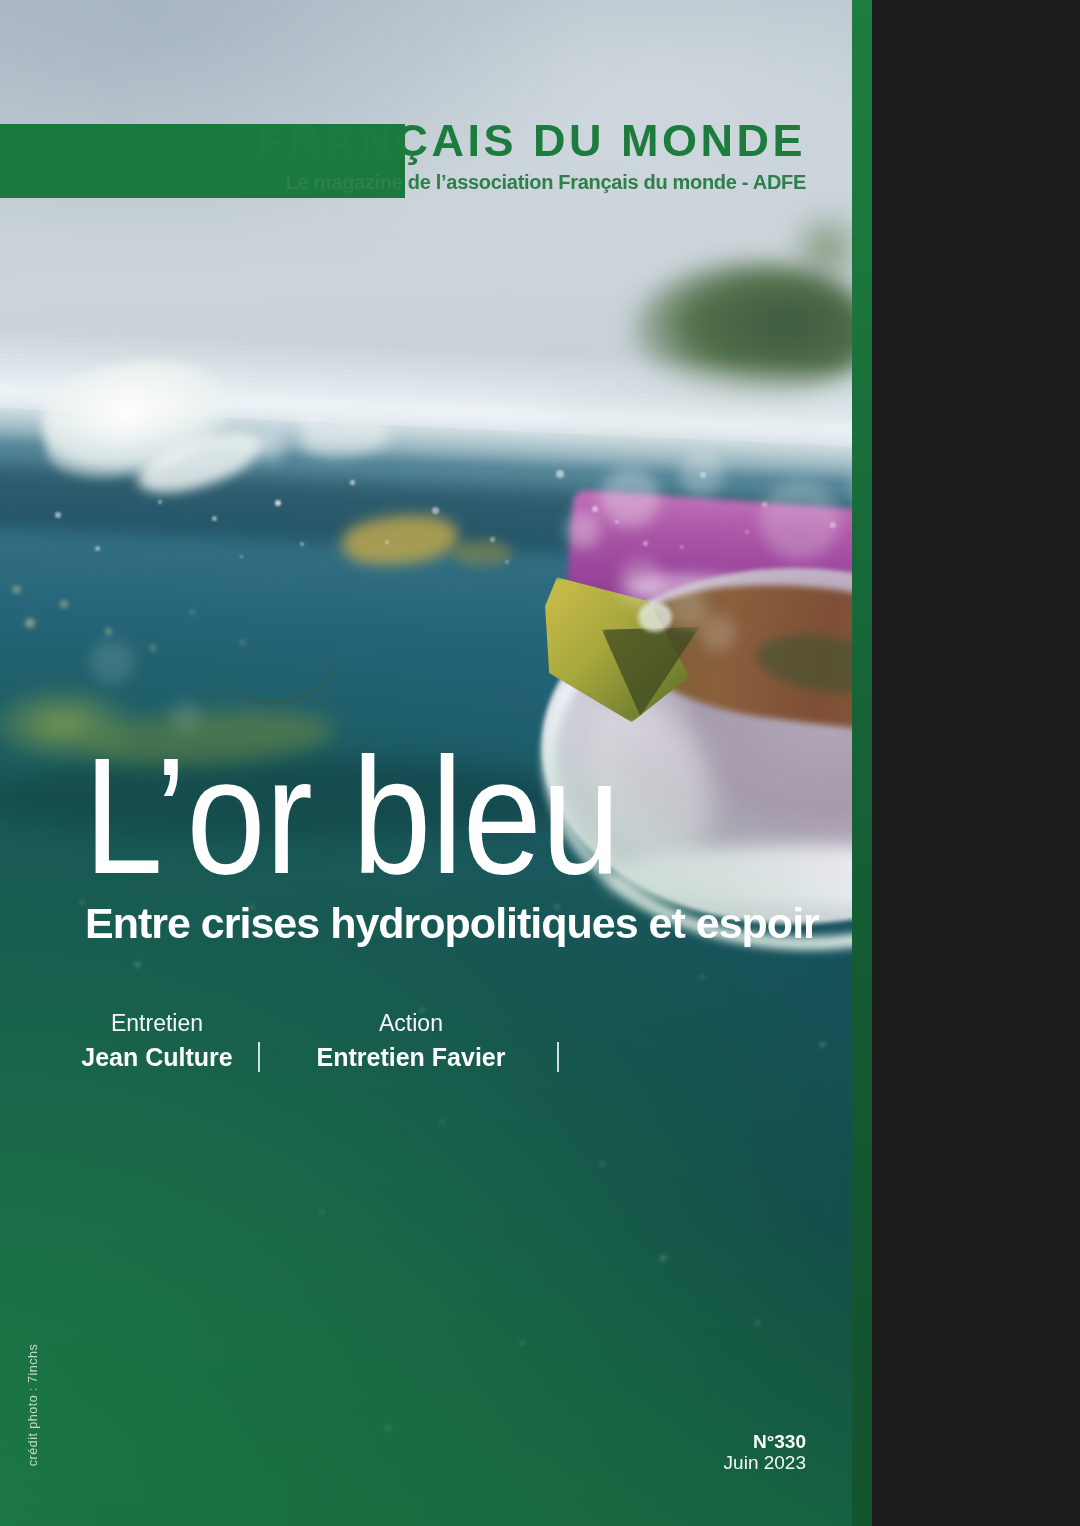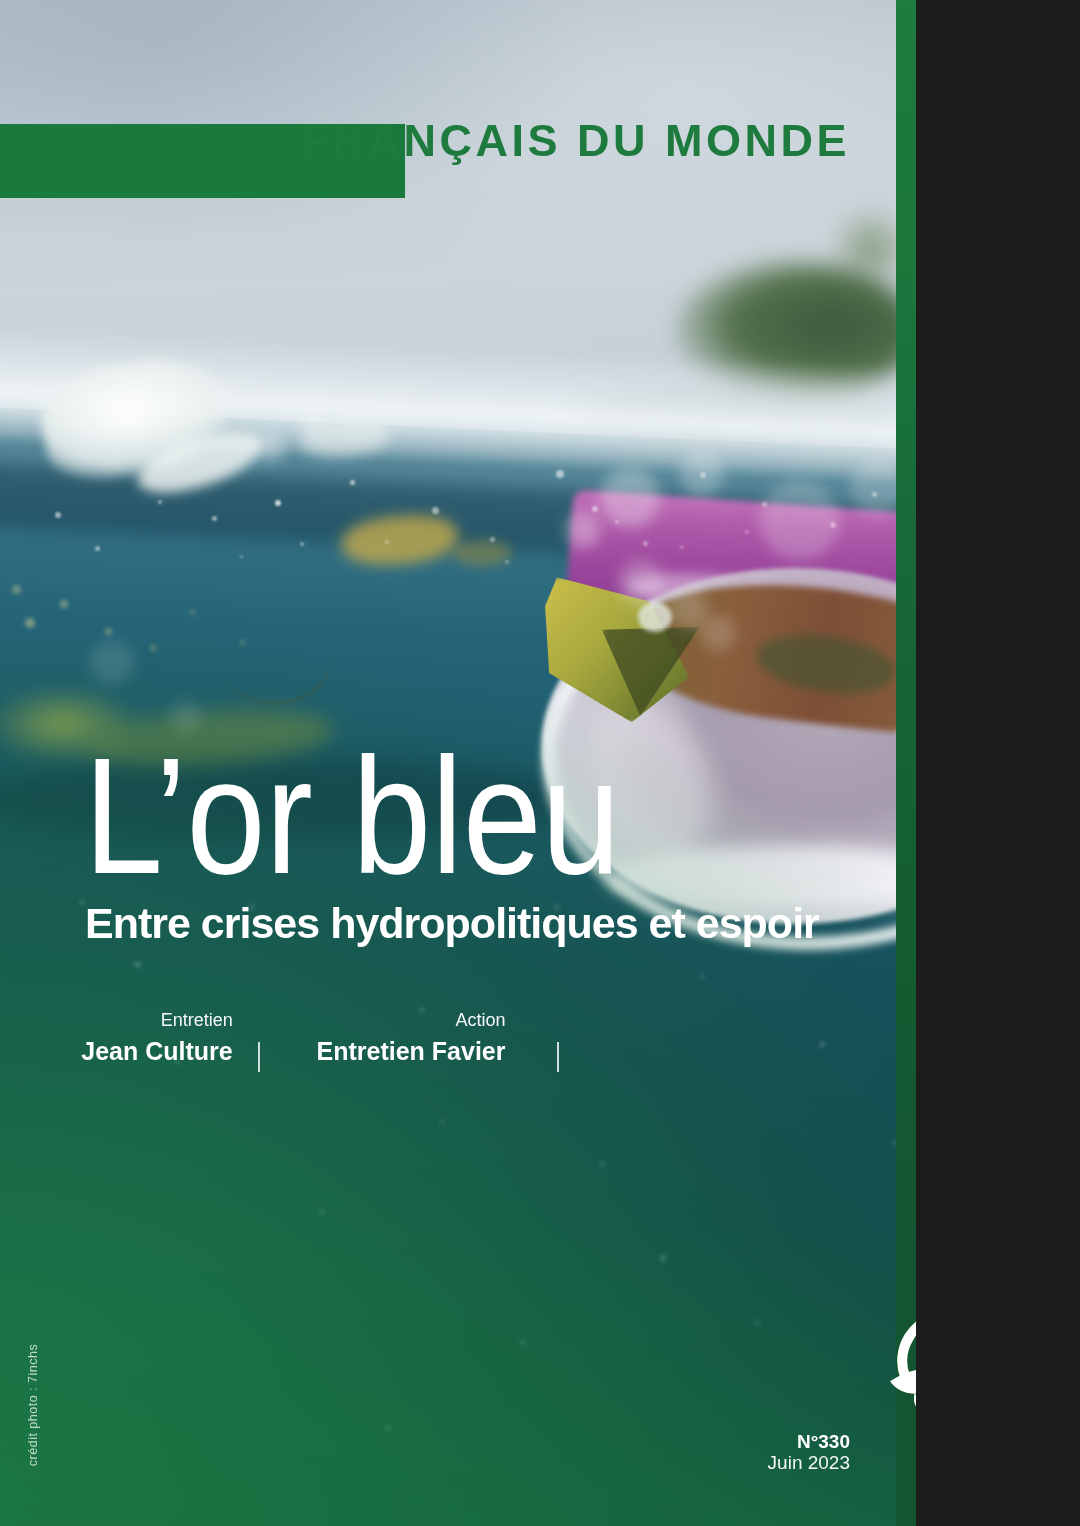--- a/index.html
+++ b/index.html
@@ -1,17 +1,17 @@
 <!DOCTYPE html>
 <html><head>
 <meta charset="utf-8">
 <style>
   html,body{margin:0;padding:0;background:#1c1c1c;}
   .cover{position:relative;width:872px;height:1526px;overflow:hidden;background:#0f3a50;
-         font-family:"Liberation Sans", sans-serif;padding-left:44px;}
+         font-family:"Liberation Sans", sans-serif;}
   .ph{position:absolute;}
 
   
   .sky{left:0;top:0;width:100%;height:500px;background:
     radial-gradient(ellipse 620px 300px at 18% 6%, rgba(158,174,187,.55), transparent 70%),
     radial-gradient(ellipse 720px 280px at 75% 18%, rgba(216,224,229,.6), transparent 75%),
     linear-gradient(178deg,#b2bec8 0%,#c3ced5 30%,#cbd4da 55%,#c6d0d7 75%,#b8c5ce 100%);}
   .hill{right:0;top:262px;width:240px;height:140px;border-radius:50%;
     background:radial-gradient(ellipse at 65% 45%, #3c5a3e 0%, #52704a 45%, rgba(110,130,100,0) 78%);
     filter:blur(11px);}
@@ -112,21 +112,21 @@
   .mast{position:absolute;top:118px;right:66px;text-align:right;z-index:50;}
   .mast-title{font-size:45px;line-height:1;font-weight:bold;color:#1e7b3e;letter-spacing:3.5px;white-space:nowrap;}
   .mast-sub{margin-top:8px;font-size:20px;font-weight:bold;color:#2d8049;letter-spacing:-.3px;white-space:nowrap;}
 
   .cover-title{position:absolute;left:84px;top:734px;z-index:50;color:#fff;font-size:165px;font-weight:400;
     line-height:1;transform:scaleX(.86);transform-origin:0 0;white-space:nowrap;}
   .cover-subtitle{position:absolute;left:85px;top:899px;z-index:50;color:#fff;font-size:43px;font-weight:bold;
     letter-spacing:-1px;white-space:nowrap;}
 
   .topic{position:absolute;transform:translateX(-50%);text-align:center;color:#fff;white-space:nowrap;z-index:50;}
-  .topic .cat{font-size:18px;line-height:1.2;opacity:.96;text-align:right;}
+  .topic .cat{font-size:23px;line-height:1.2;opacity:.96;}
   .topic .nm{font-size:25px;font-weight:bold;margin-top:5px;}
   .t1{left:157px;top:1010px;} .t2{left:411px;top:1010px;} .t3{left:738px;top:1010px;}
   .t3 .cat{word-spacing:6px;}
   .tsep{position:absolute;width:2px;height:30px;top:1042px;background:rgba(255,255,255,.8);z-index:50;}
   .ts1{left:258px;} .ts2{left:557px;}
 
   .logo{position:absolute;left:884px;top:1303px;width:124px;height:120px;z-index:50;}
   .issue-line{position:absolute;left:967px;top:1423px;width:47px;height:2px;background:rgba(255,255,255,.9);z-index:50;}
   .issue-number{position:absolute;right:66px;top:1431px;font-size:19px;font-weight:bold;color:#fff;z-index:50;}
   .issue-date{position:absolute;right:66px;top:1452px;font-size:19px;color:rgba(255,255,255,.95);z-index:50;}
@@ -249,20 +249,21 @@
         <span class="dot d" style="left: 385px; top: 1425px; width: 6px; height: 6px; opacity: 0.12;"></span>
         <span class="dot d" style="left: 905px; top: 1035px; width: 4px; height: 4px; opacity: 0.25;"></span>
       </div>
   </div>
 
   <div class="ph side-band"></div>
 
   <div class="ph green-bar"></div>
   <header class="mast">
     <div class="mast-title">FRANÇAIS DU MONDE</div>
+    <div class="mast-sub">Le magazine de l’association Français du monde - ADFE</div>
   </header>
 
   <h1 class="cover-title" style="margin:0;">L’or bleu</h1>
   <h2 class="cover-subtitle" style="margin:0;">Entre crises hydropolitiques et espoir</h2>
 
   <div class="topic t1">
     <div class="cat">Entretien</div>
     <div class="nm">Jean Culture</div>
   </div>
   <div class="tsep ts1"></div>

